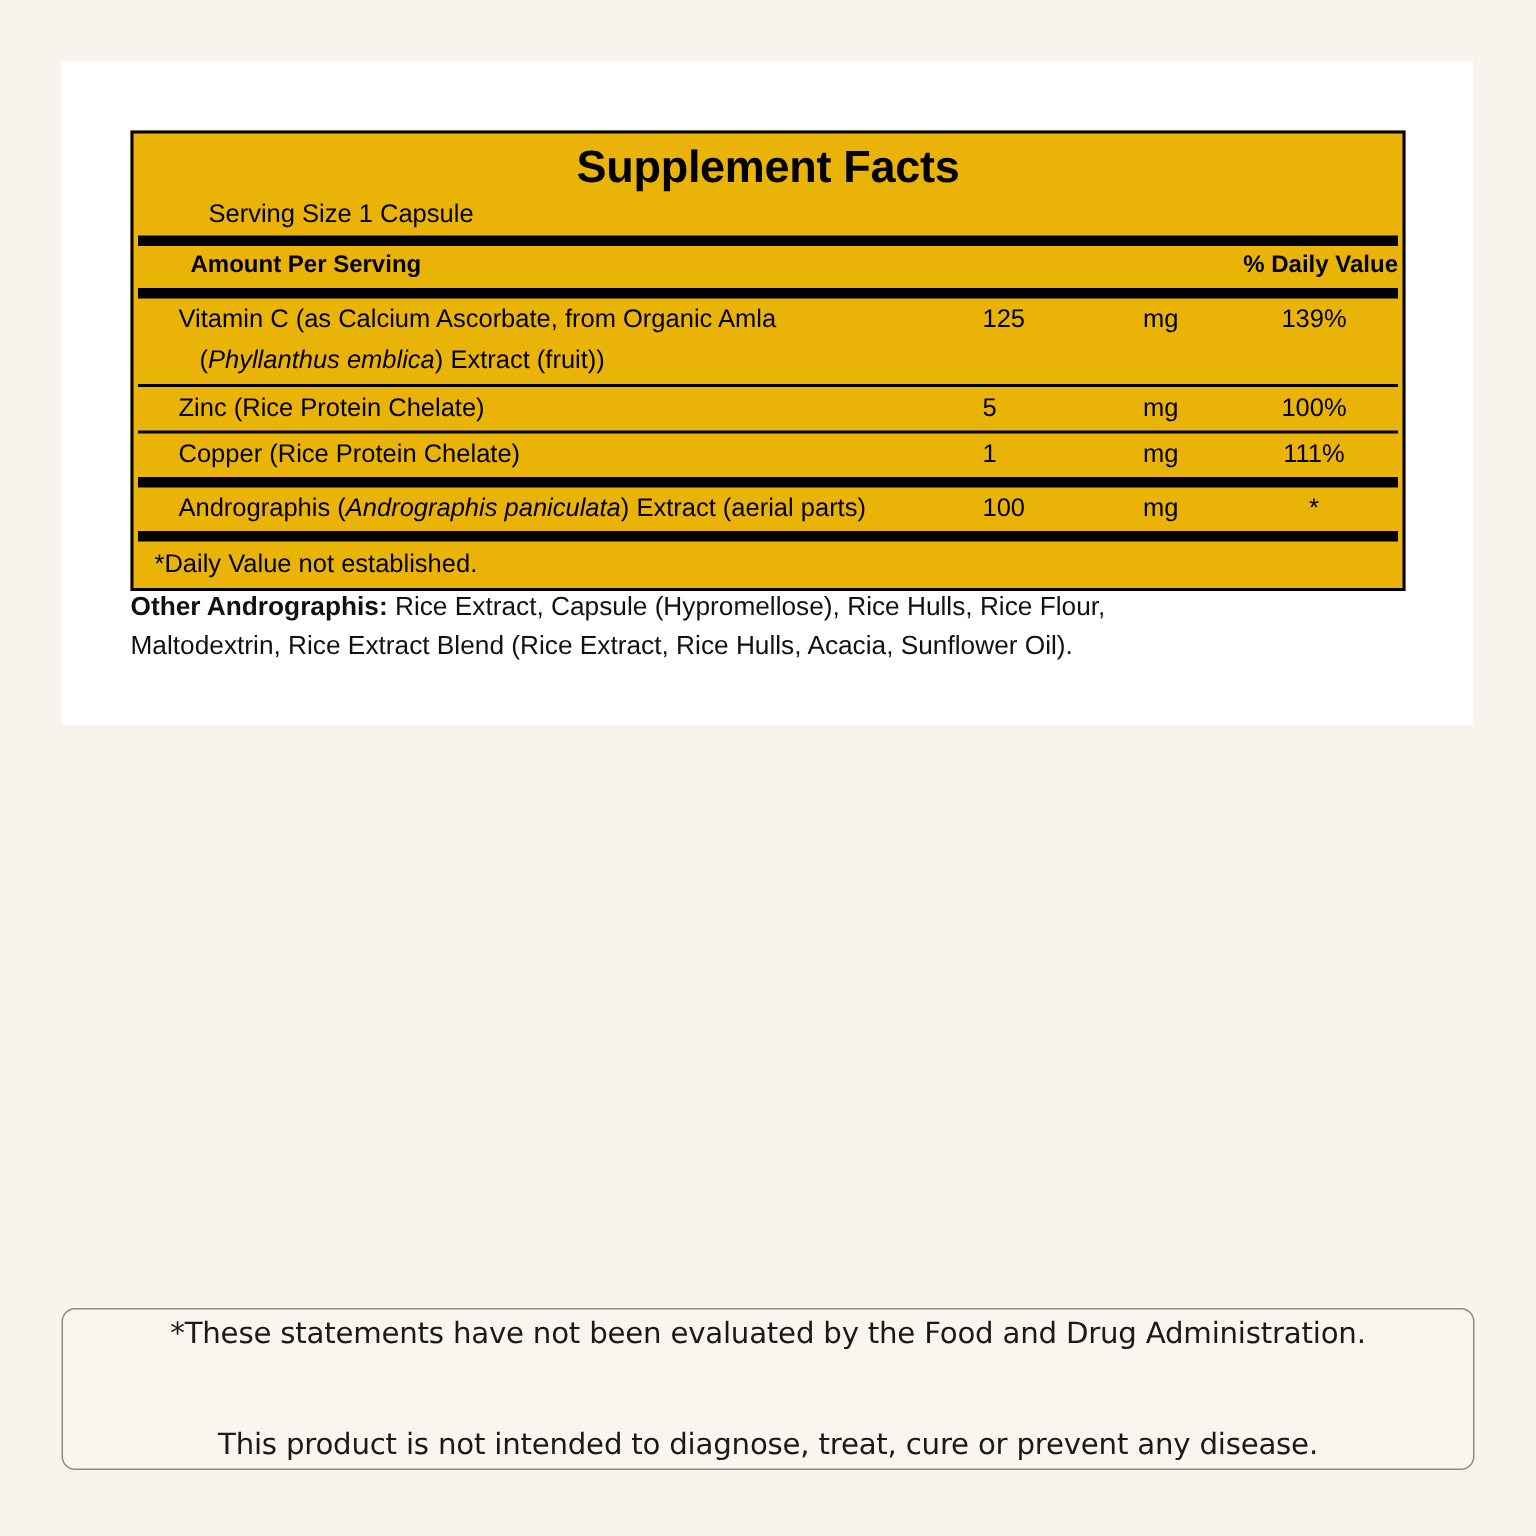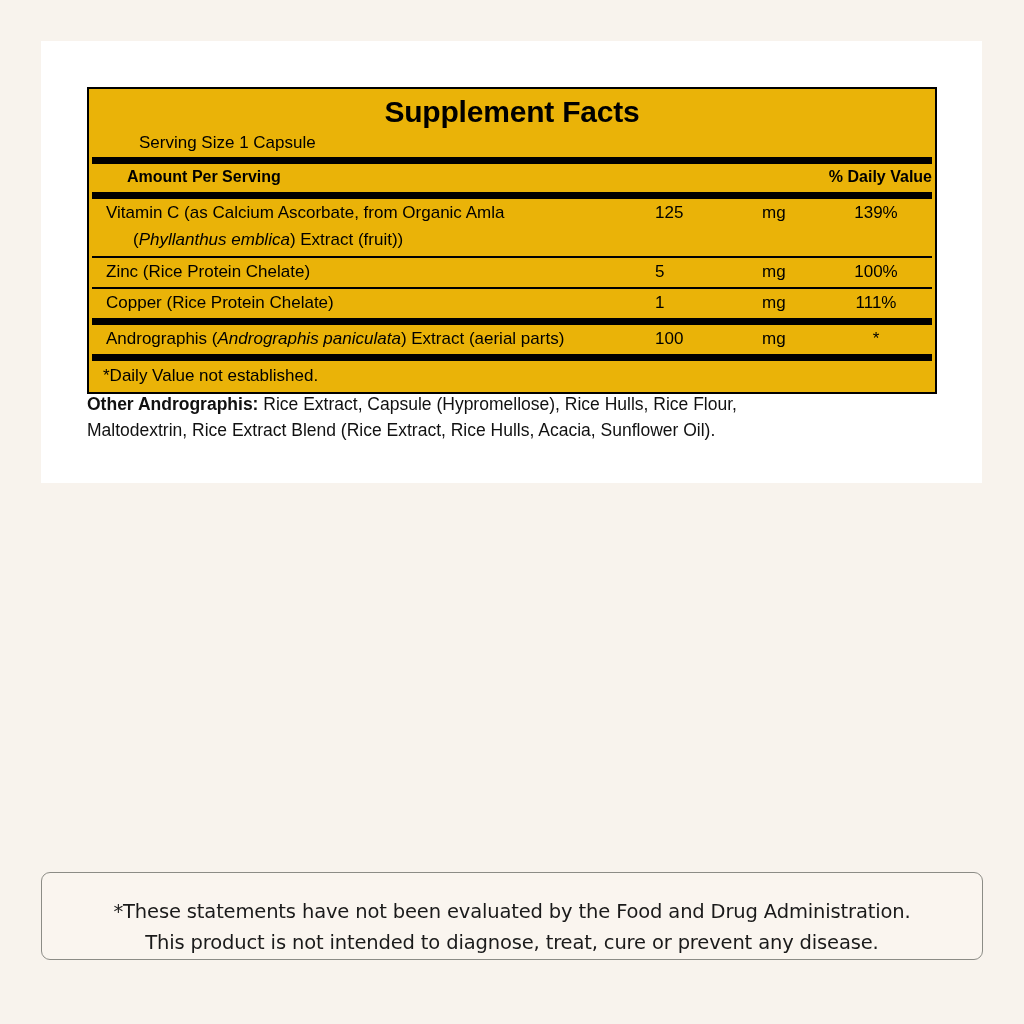--- a/index.html
+++ b/index.html
@@ -70,21 +70,21 @@
     background: #000;
     margin: 0 3px;
   }
 
   
   .row {
     display: flex;
     align-items: flex-start;
     font-size: 17px;
     line-height: 1.3;
-    padding: 3px 0 4px 3px;
+    padding: 3px 0 4px 16px;
   }
   .row .c-name {
     flex: 1 1 auto;
     padding-left: 14px;
     padding-right: 4px;
   }
   .row .c-amt {
     flex: 0 0 100px;
     text-align: left;
     white-space: nowrap;
@@ -141,29 +141,29 @@
     color: #111;
   }
   #other-ingredients b { font-weight: bold; }
 
   
   #disclaimer-box {
     position: absolute;
     left: 41px;
     top: 872px;
     width: 942px;
-    height: 88px;
+    height: 108px;
     box-sizing: border-box;
     border: 1.5px solid #8c8c86;
     border-radius: 9px;
     background: #faf5ef;
     display: flex;
     flex-direction: column;
     align-items: center;
-    justify-content: flex-end;
+    justify-content: space-between;
   }
   .disc-line {
     font-family: "DejaVu Sans", sans-serif;
     font-size: 19.5px;
     line-height: 1.62;
     color: #1a1a1a;
     text-align: center;
     letter-spacing: -0.15px;
   }
 </style>

